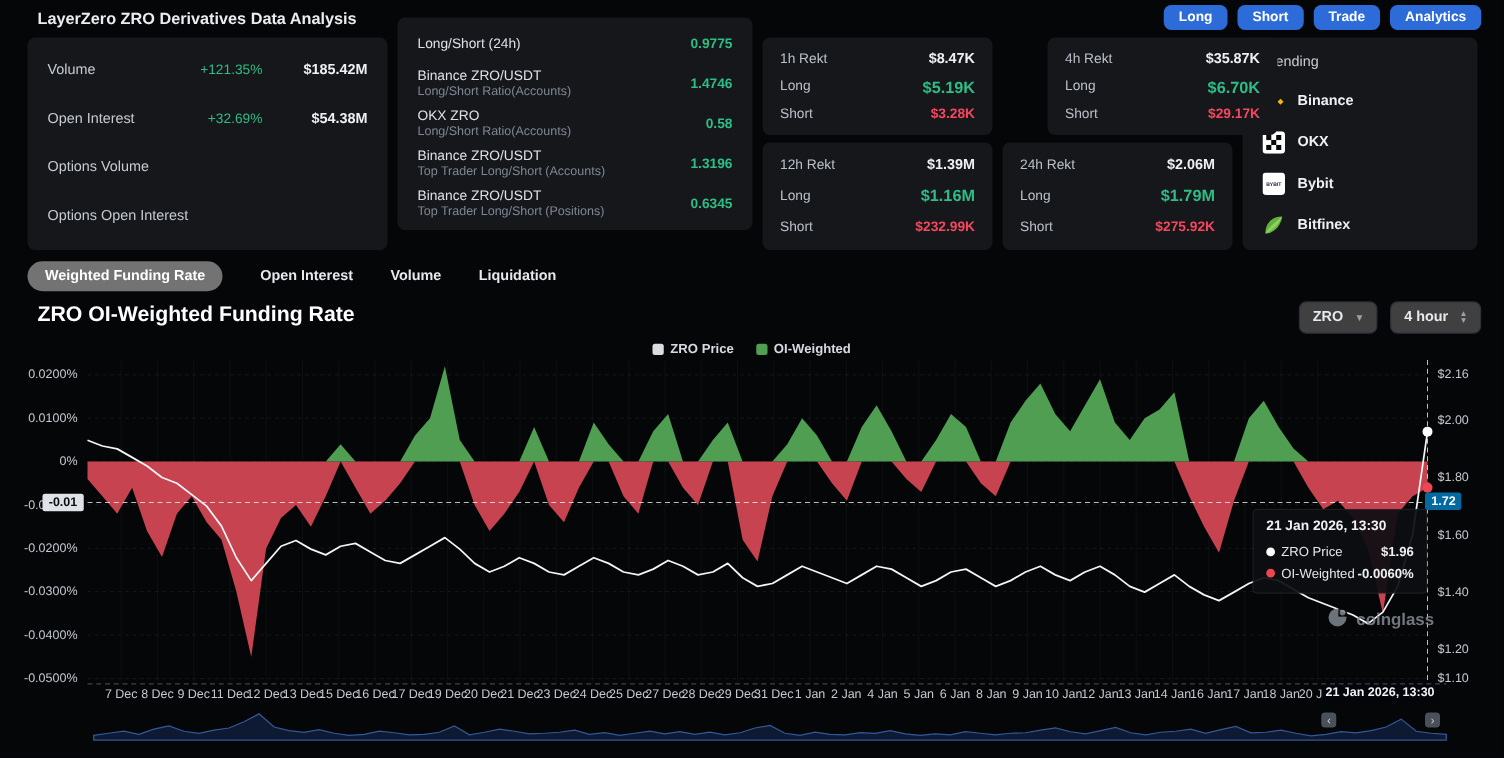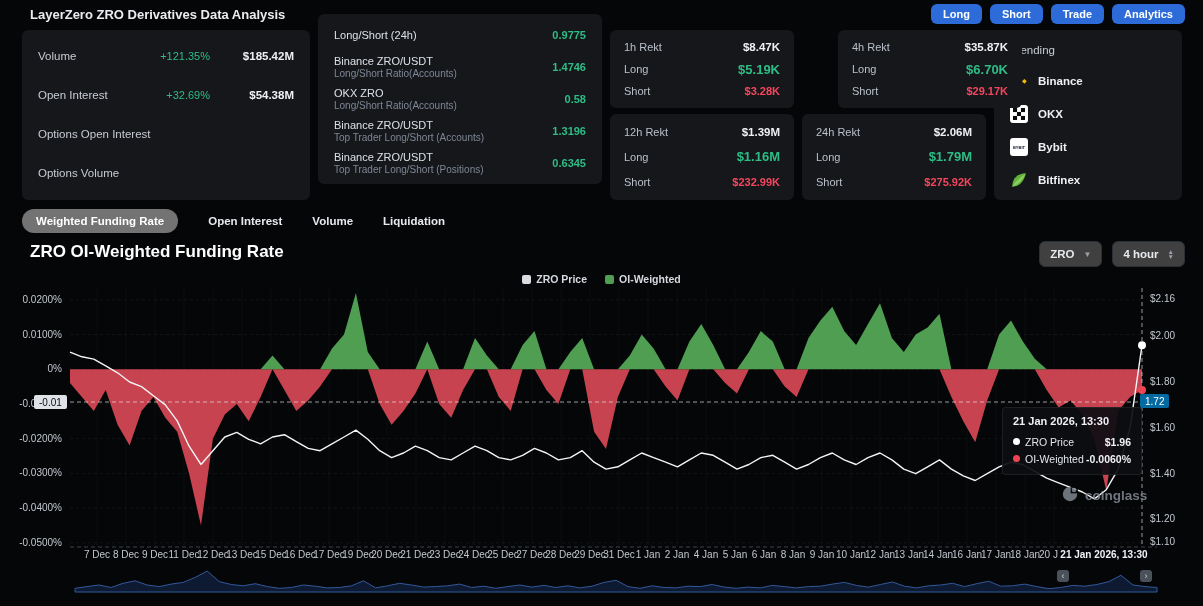--- a/index.html
+++ b/index.html
@@ -39,21 +39,21 @@
   .select{height:26px;display:flex;align-items:center;gap:9px;padding:0 10px;border:1px solid #2b2f36;border-radius:6px;
           background:#404040;color:#e6e9ed;font-size:11.5px;font-weight:600;cursor:pointer;box-sizing:border-box;}
   .caret{font-size:8px;color:#9aa1ab;}
   .ud{display:flex;flex-direction:column;line-height:5.5px;font-size:6.5px;color:#9aa1ab;}
   .legend{position:absolute;top:273px;left:0;width:1203px;display:flex;justify-content:center;gap:18px;z-index:2;}
   .litem{display:flex;align-items:center;gap:5px;font-size:10.5px;font-weight:600;color:#d6dae0;}
   .lsq{width:9px;height:9px;border-radius:2px;}
   #chartSvg{position:absolute;left:0;top:0;z-index:1;}
   .xlabel-bold{position:absolute;left:1058px;top:548px;width:92px;text-align:center;font-size:10px;font-weight:700;
                color:#f0f2f5;background:#04050a;padding:1px 0;z-index:3;}
-  .chlabel{position:absolute;font-size:10px;font-weight:400;padding:1.5px 5px;border-radius:2px;z-index:3;text-align:center;}
+  .chlabel{position:absolute;font-size:10px;font-weight:700;padding:1.5px 5px;border-radius:2px;z-index:3;text-align:center;}
   .chl-left{left:34px;top:395px;background:#dfe2e6;color:#0b0d10;}
   .chl-right{left:1140px;top:394px;background:#0369a1;color:#fff;}
   .tooltip{position:absolute;left:1002px;top:407px;width:140px;background:rgba(12,14,18,0.93);
            border:1px solid rgba(255,255,255,0.07);border-radius:4px;padding:7px 10px;z-index:3;box-sizing:border-box;}
   .tt-title{font-size:11px;font-weight:700;color:#eef0f3;margin-bottom:6px;}
   .ttrow{display:flex;justify-content:space-between;align-items:center;height:17px;}
   .ttlab{display:flex;align-items:center;gap:5px;font-size:10.5px;color:#e3e6ea;}
   .ttdot{width:7px;height:7px;border-radius:50%;}
   .ttval{font-size:10.5px;font-weight:700;color:#eef0f3;}
   .watermark{position:absolute;left:1062px;top:486px;display:flex;align-items:center;gap:5px;z-index:2;opacity:0.85;}
@@ -82,28 +82,28 @@
         </div>
       </div>
       <div class="srow">
         <div class="slabel">Open Interest</div>
         <div class="sright">
           <div class="schange">+32.69%</div>
           <div class="svalue">$54.38M</div>
         </div>
       </div>
       <div class="srow">
-        <div class="slabel">Options Open Interest</div>
+        <div class="slabel">Options Volume</div>
         <div class="sright">
           <div class="schange"></div>
           <div class="svalue"></div>
         </div>
       </div>
       <div class="srow">
-        <div class="slabel">Options Volume</div>
+        <div class="slabel">Options Open Interest</div>
         <div class="sright">
           <div class="schange"></div>
           <div class="svalue"></div>
         </div>
       </div>
     </div>
   <div class="card ratio" id="ratioCard">
       <div class="rrow">
         <div class="rleft">
           <div class="rtitle">Long/Short (24h)</div>

